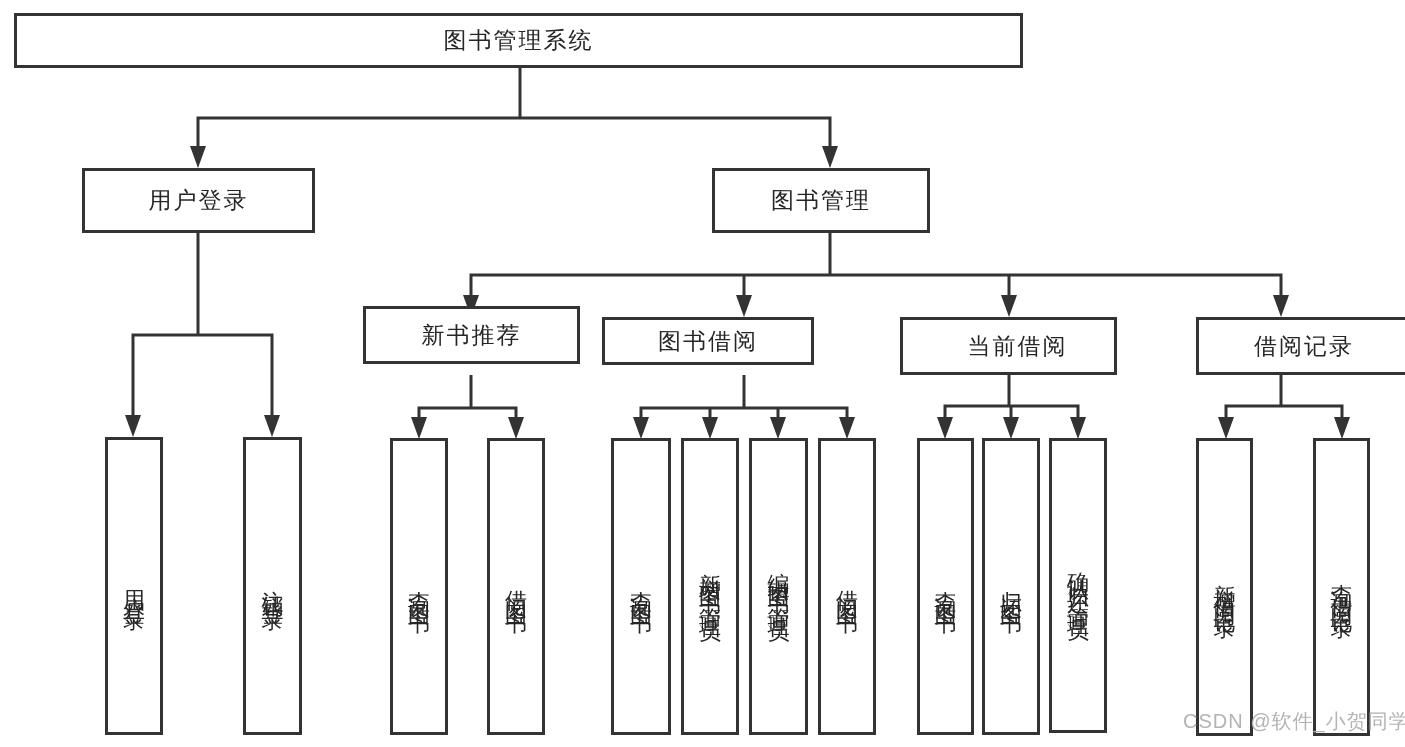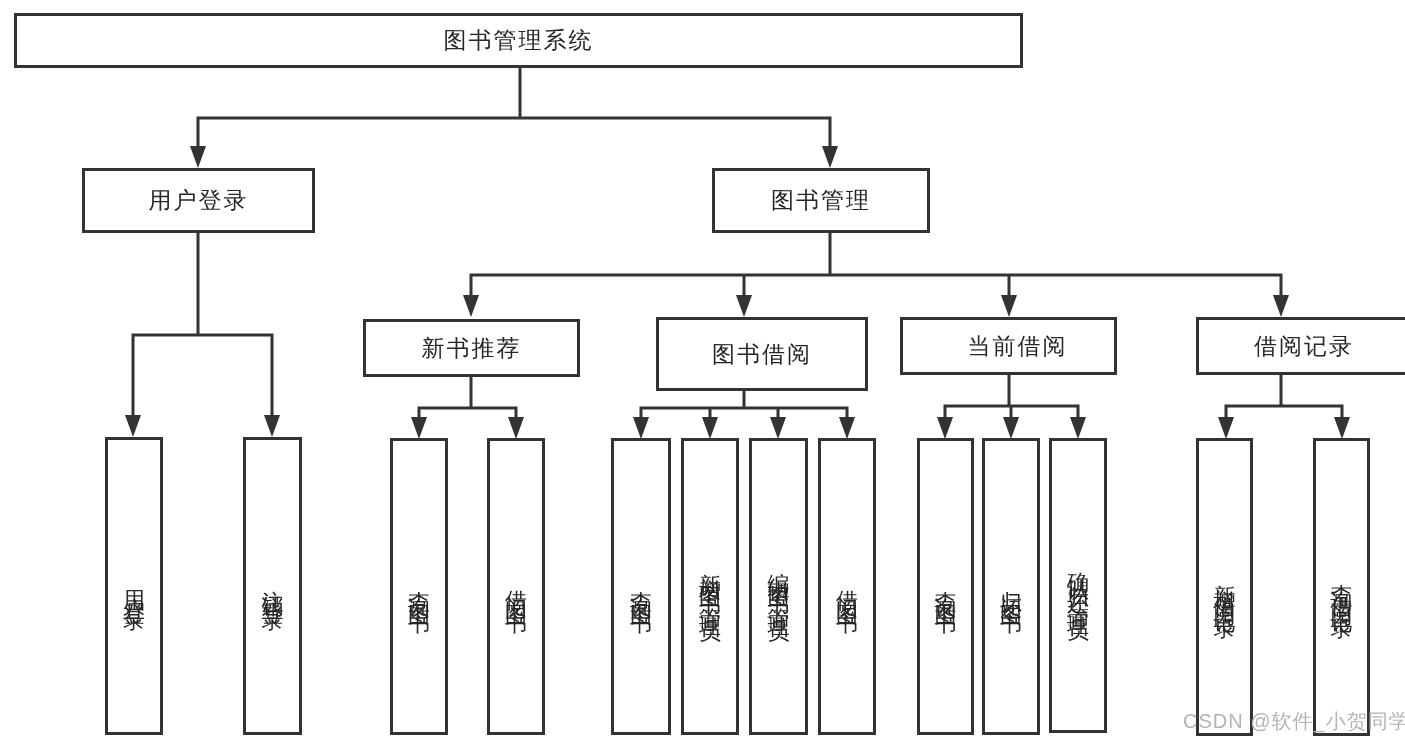--- a/index.html
+++ b/index.html
@@ -41,22 +41,22 @@
     text-orientation: mixed;
     font-size: 22px;
     letter-spacing: 7px;
     line-height: 1.1;
     white-space: nowrap;
   }
   
   .n-root  { left: 14px;   top: 13px;  width: 1009px; height: 55px; }
   .n-l2a   { left: 82px;   top: 168px; width: 233px;  height: 65px; }
   .n-l2b   { left: 712px;  top: 168px; width: 218px;  height: 65px; }
-  .n-l3a   { left: 363px;  top: 319px; width: 217px;  height: 58px; }
-  .n-l3b   { left: 656px;  top: 317px; width: 212px;  height: 74px; }
+  .n-l3a   { left: 363px;  top: 306px; width: 217px;  height: 58px; }
+  .n-l3b   { left: 602px;  top: 317px; width: 212px;  height: 48px; }
   .n-l3c   { left: 900px;  top: 317px; width: 217px;  height: 58px; padding-left: 18px; }
   .n-l3d   { left: 1173px; top: 317px; width: 216px;  height: 58px; margin-left: 23px; }
   .lf-a1 { left: 105px;  top: 437px; width: 58px; height: 298px; }
   .lf-a2 { left: 243px;  top: 437px; width: 59px; height: 298px; }
   .lf-b1 { left: 390px;  top: 438px; width: 58px; height: 297px; }
   .lf-b2 { left: 487px;  top: 438px; width: 58px; height: 297px; }
   .lf-c1 { left: 611px;  top: 438px; width: 60px; height: 297px; }
   .lf-c2 { left: 681px;  top: 438px; width: 58px; height: 297px; }
   .lf-c3 { left: 749px;  top: 438px; width: 59px; height: 297px; }
   .lf-c4 { left: 818px;  top: 438px; width: 58px; height: 297px; }

